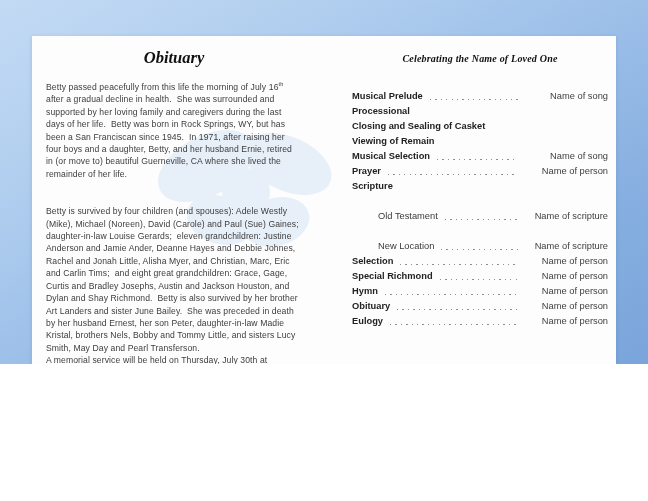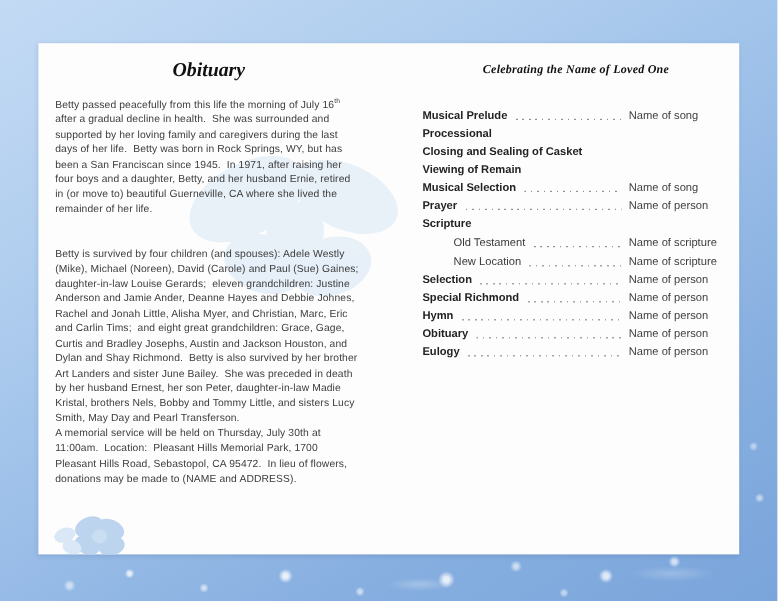--- a/index.html
+++ b/index.html
@@ -1,17 +1,17 @@
 <!DOCTYPE html>
 <html><head>
 <meta charset="utf-8">
 <style>
   html,body{margin:0;padding:0;}
   body{width:648px;height:501px;font-family:"Liberation Sans",sans-serif;}
-  .stage{position:relative;width:648px;height:501px;overflow:hidden;
+  .stage{position:relative;width:648px;height:364px;overflow:hidden;
     background:linear-gradient(150deg,#c3daf4 0%,#b2cfef 25%,#9dc0e9 50%,#87afe0 75%,#7aa5db 100%);}
   .sparkles{position:absolute;inset:0;pointer-events:none;
     background-image:
       radial-gradient(circle at 108px 478px, rgba(255,255,255,.75) 0 1.4px, rgba(255,255,255,0) 4px),
       radial-gradient(circle at 170px 490px, rgba(255,255,255,.6) 0 1.2px, rgba(255,255,255,0) 4px),
       radial-gradient(circle at 238px 480px, rgba(255,255,255,.8) 0 2px, rgba(255,255,255,0) 6px),
       radial-gradient(circle at 300px 493px, rgba(255,255,255,.55) 0 1.4px, rgba(255,255,255,0) 4px),
       radial-gradient(circle at 372px 483px, rgba(255,255,255,.8) 0 2.2px, rgba(255,255,255,0) 7px),
       radial-gradient(circle at 430px 472px, rgba(255,255,255,.6) 0 1.4px, rgba(255,255,255,0) 5px),
       radial-gradient(circle at 505px 480px, rgba(255,255,255,.75) 0 2px, rgba(255,255,255,0) 6px),
@@ -35,27 +35,27 @@
   .h-right{font-size:10px;margin:0 0 26px 0;letter-spacing:.2px;}
   .obit-body p{margin:0 0 25px 0;white-space:pre-wrap;font-size:8.6px;line-height:12.4px;
     color:#3c3c3c;letter-spacing:.1px;}
   .obit-body p.p2{margin-bottom:0;}
   .obit-body p.p3{margin-bottom:16px;line-height:13px;}
   .obit-body sup{font-size:5.6px;vertical-align:super;line-height:0;}
   .prow{display:flex;align-items:flex-end;margin-top:3px;font-size:9.3px;
     line-height:12px;color:#3a3a3a;}
   .prow:first-child{margin-top:0;}
   .prow .plabel{font-weight:bold;color:#222;flex:none;}
-  .prow.indent{margin-top:4px;margin-left:26px;}
+  .prow.indent{margin-top:18px;margin-left:26px;}
   .prow.indent .plabel{font-weight:normal;color:#3a3a3a;}
   .prow .psuffix{flex:none;white-space:pre;}
   .dots{flex:1;height:2px;margin:0 6px 2px 7px;
     background-image:repeating-linear-gradient(to right,#8f8f8f 0 1.3px,transparent 1.3px 5.4px);
     background-size:100% 1.4px;background-repeat:no-repeat;background-position:left bottom;}
-  .pvalue{flex:none;width:84px;color:#3e3e3e;}
+  .pvalue{flex:none;width:84px;color:#3e3e3e;text-align:right;}
 </style>
 </head>
 <body>
 
 <div class="stage">
 
   <div class="sparkles"></div>
 
   <div class="page">
 

